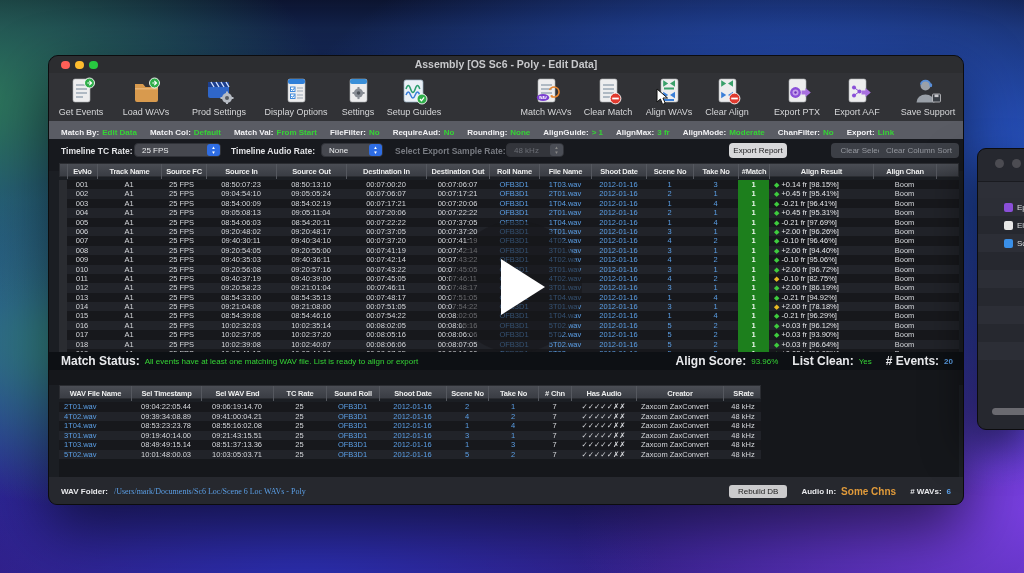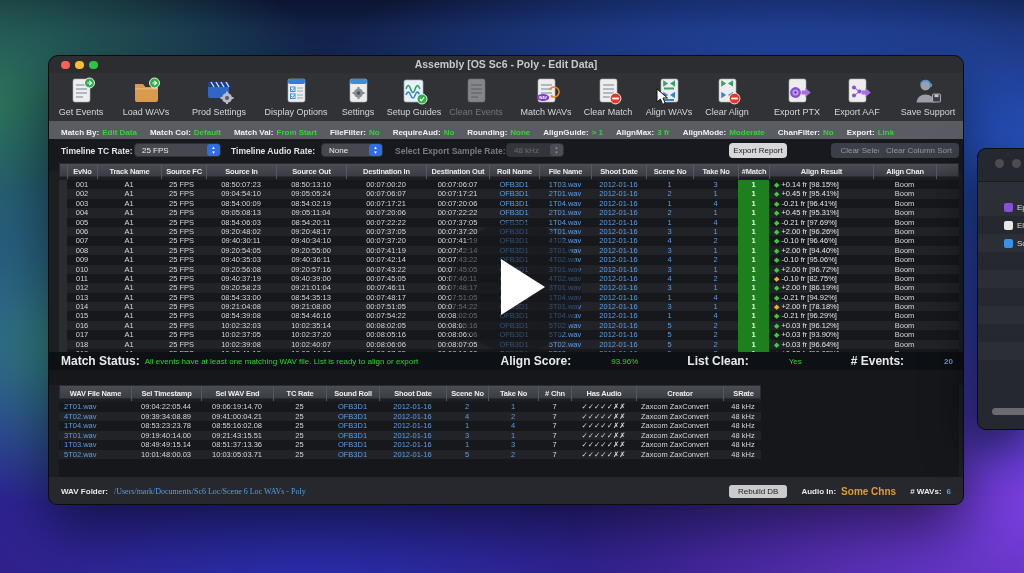--- a/index.html
+++ b/index.html
@@ -66,21 +66,21 @@
   .tc.left{text-align:left;padding-left:8px;}
   .tc.blue{color:#5b9fe6;}
   .tc.match{background:#1d7f1d;color:#eaf5ea;font-weight:bold;}
   .tc.align{text-align:left;padding-left:5px;color:#e3e4e7;}
   .dia{font-size:7px;}
   .dia.g{color:#3ecb3e;} .dia.y{color:#e8b923;}
   
   .statusbar{position:absolute;left:0;top:296px;right:0;height:18px;background:#0d1014;display:flex;align-items:center;}
   .sb-label{font-size:12px;font-weight:bold;color:#e8e9ec;margin-left:12px;white-space:nowrap;}
   .sb-green{font-size:8px;color:#35d435;margin-left:5px;white-space:nowrap;}
-  .sb-right{margin-left:auto;display:flex;align-items:center;margin-right:10px;gap:35px;}
+  .sb-right{margin-left:auto;display:flex;align-items:center;margin-right:10px;}
   .sb-right .sb-label{margin-left:14px;}
   .sb-blue{font-size:8px;color:#5b9fe6;margin-left:5px;font-weight:bold;}
   .gapband{position:absolute;left:0;top:314px;right:0;height:15px;background:#15171b;}
   
   .wav-cols{grid-template-columns:72px 70px 72px 53px 53px 67px 42px 50px 33px 65px 87px 40px 38px;}
   .wav-head{top:329px;width:702px;}
   .wav-body{position:absolute;left:10px;top:346px;width:702px;height:57px;overflow:hidden;background:#17181c;}
   .wrow{height:9.5px;}
   .wrow:nth-child(even){background:#212329;}
   .wc{font-size:7.5px;color:#d4d6da;text-align:center;white-space:nowrap;overflow:hidden;height:9.5px;line-height:9.5px;}
@@ -199,32 +199,20 @@
         </div>
         <div class="tb-item" style="left: 330px;">
           <svg width="30" height="30" viewBox="0 0 30 30">
             <rect x="5" y="4" width="19" height="22" rx="2" fill="#e9f0f6" stroke="#9ab0c0" stroke-width="0.7"></rect>
             <path d="M7 13 q2.3 -7 4.6 0 t4.6 0 t4.6 0" stroke="#2b9e6e" fill="none" stroke-width="1.5"></path>
             <path d="M7 19 q2.3 -6 4.6 0 t4.6 0 t4.6 0" stroke="#3a7fd8" fill="none" stroke-width="1.5"></path>
             <circle cx="23" cy="23" r="5" fill="#2fae4a" stroke="#fff" stroke-width="0.9"></circle>
             <path d="M21 23 l1.5 1.7 2.6 -3.4" stroke="#fff" stroke-width="1.2" fill="none"></path>
           </svg>
           <span class="tb-label">Setup Guides</span>
-        </div>
-        <div class="tb-item disabled" style="left: 392px;">
-          <svg width="30" height="30" viewBox="0 0 30 30">
-            <rect x="7" y="3" width="17" height="23" rx="2" fill="#ededee" stroke="#b0b2b6" stroke-width="0.6"></rect>
-            <g stroke="#9aa7b5" stroke-width="1.3">
-              <line x1="10" y1="9" x2="21" y2="9"></line>
-              <line x1="10" y1="13" x2="21" y2="13"></line>
-              <line x1="10" y1="17" x2="21" y2="17"></line>
-              <line x1="10" y1="21" x2="17" y2="21"></line>
-            </g>
-          </svg>
-          <span class="tb-label">Clean Events</span>
         </div>
         <div class="tb-item" style="left: 462px;">
           <svg width="30" height="30" viewBox="0 0 30 30">
             <rect x="7" y="3" width="17" height="23" rx="2" fill="#ededee" stroke="#b0b2b6" stroke-width="0.6"></rect>
             <g stroke="#9aa7b5" stroke-width="1.3">
               <line x1="10" y1="9" x2="21" y2="9"></line>
               <line x1="10" y1="13" x2="21" y2="13"></line>
               <line x1="10" y1="17" x2="21" y2="17"></line>
               <line x1="10" y1="21" x2="17" y2="21"></line>
             </g>

